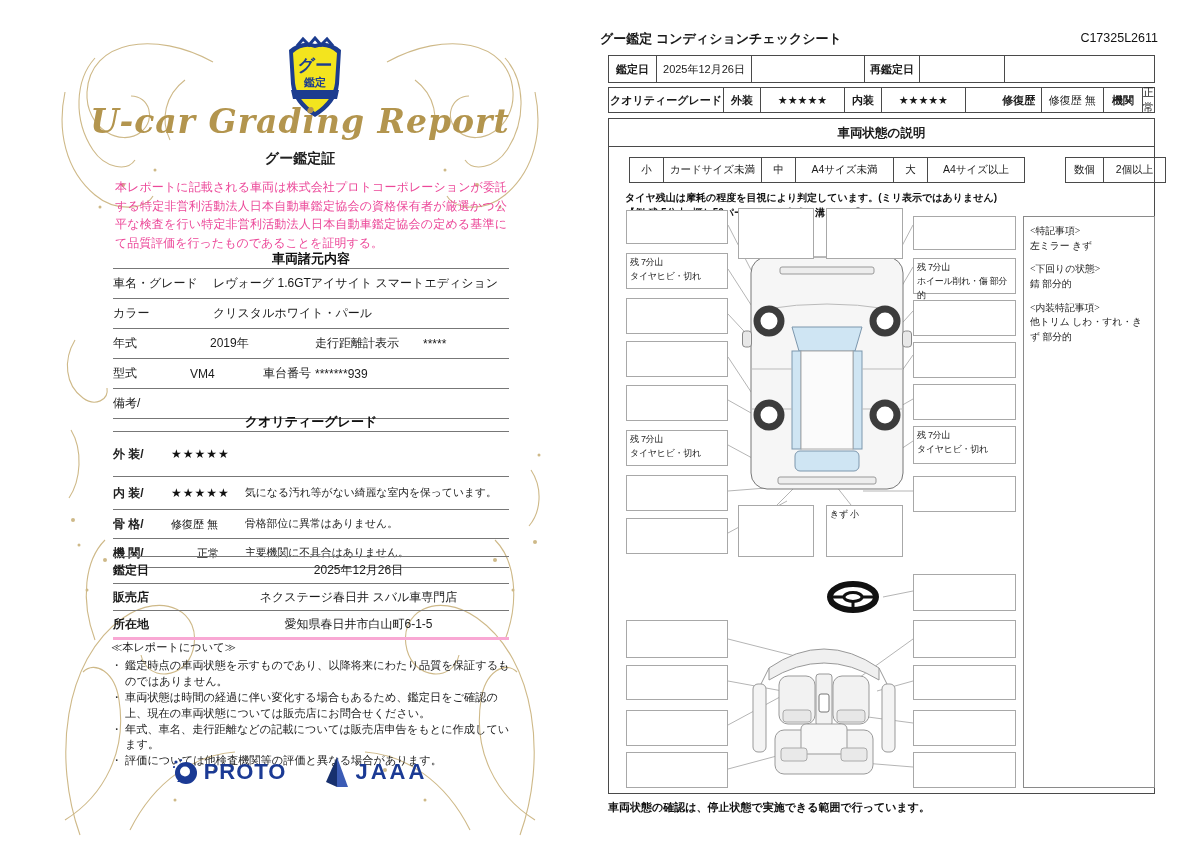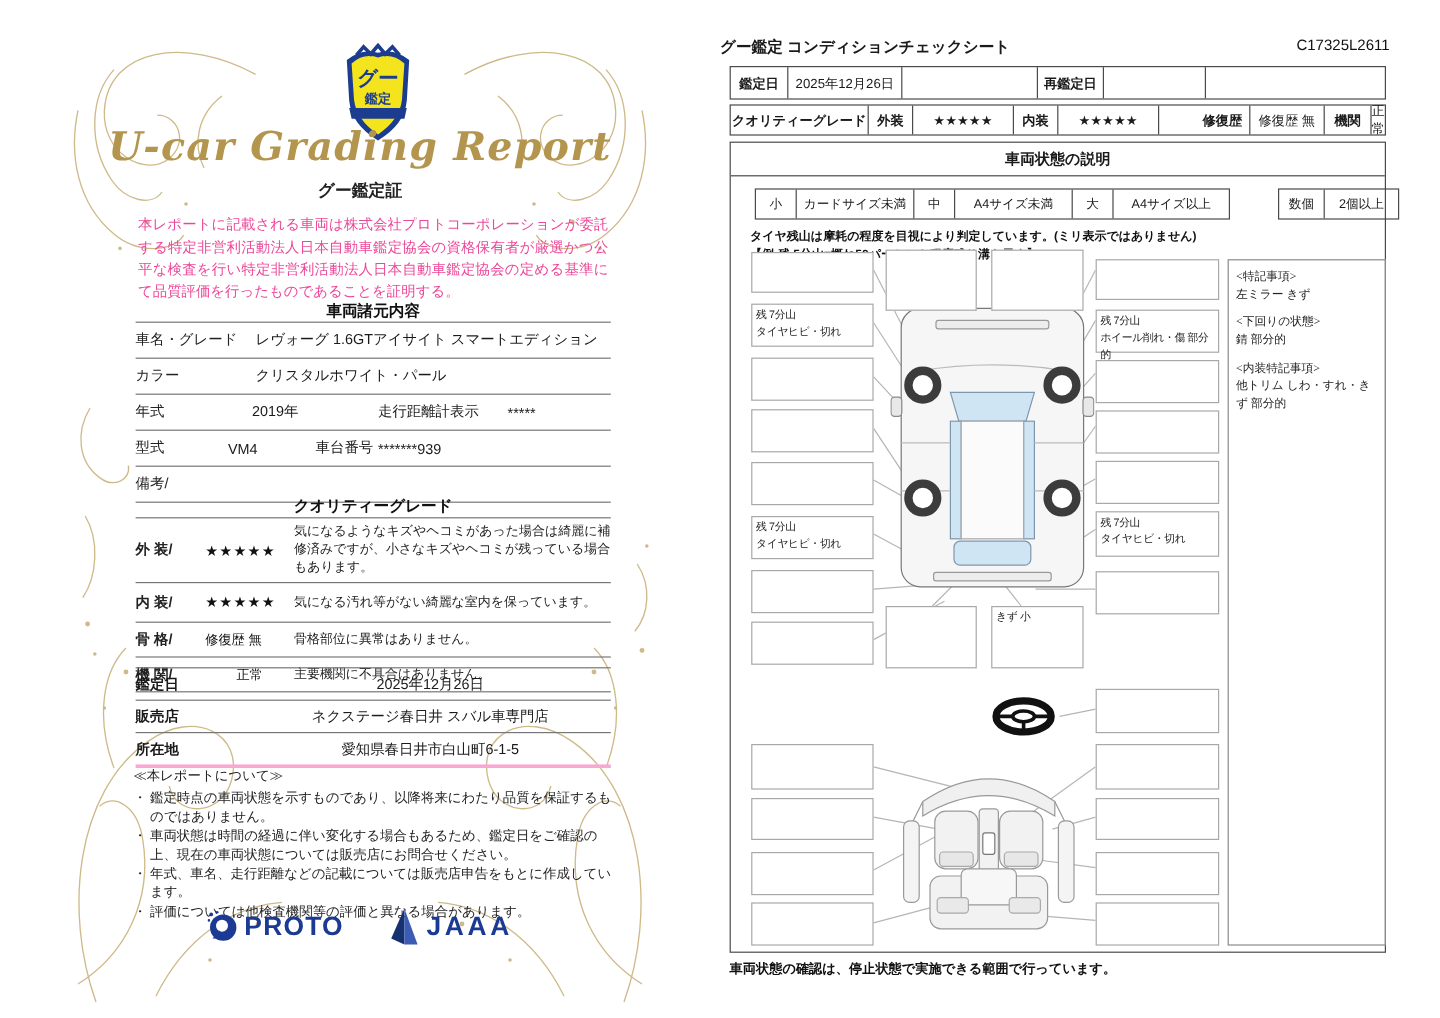--- a/index.html
+++ b/index.html
@@ -143,21 +143,20 @@
     <div class="srow">
       <span class="sl">備考/</span>
     </div>
   </div>
 
   <div class="gradeblk">
     <div class="sec-title">クオリティーグレード</div>
     <div class="grow g1">
       <span class="gl">外 装/</span>
       <span class="gv">★★★★★</span>
-      <span class="gd">気になるようなキズやヘコミがあった場合は綺麗に補修済みですが、小さなキズやヘコミが残っている場合もあります。</span>
     </div>
     <div class="grow g2">
       <span class="gl">内 装/</span>
       <span class="gv">★★★★★</span>
       <span class="gd">気になる汚れ等がない綺麗な室内を保っています。</span>
     </div>
     <div class="grow g3">
       <span class="gl">骨 格/</span>
       <span class="gv" style="font-size:11px;letter-spacing:0;">修復歴 無</span>
       <span class="gd">骨格部位に異常はありません。</span>

